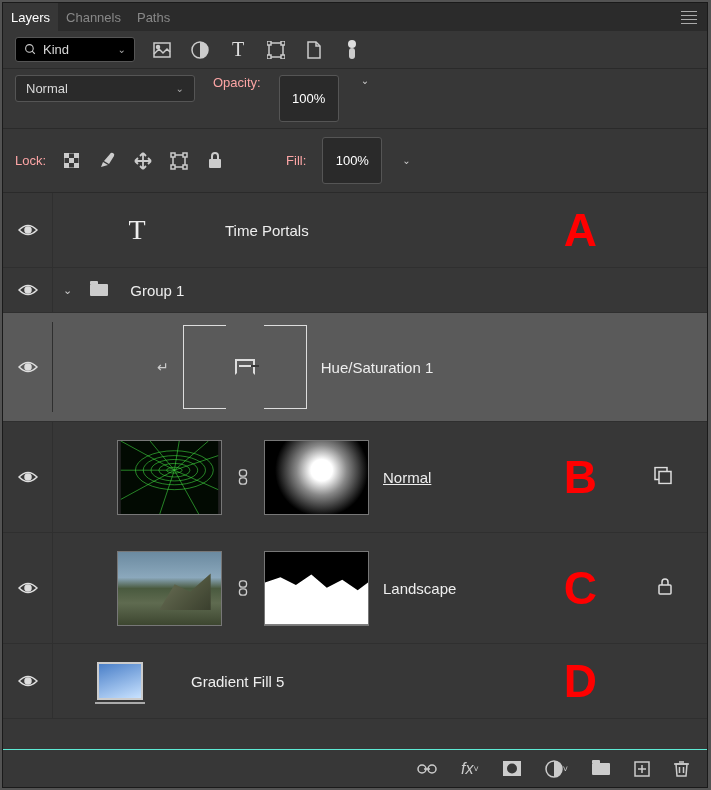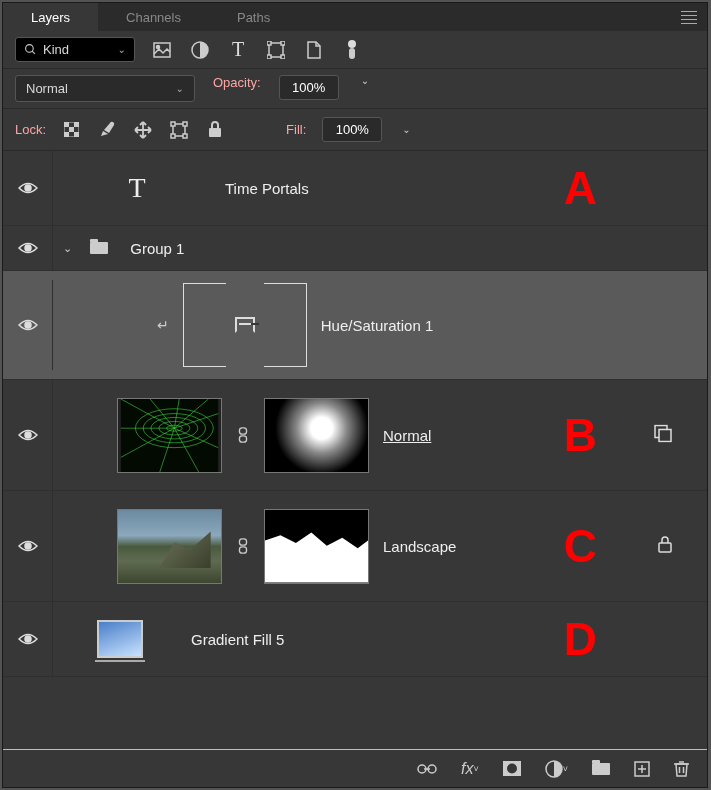--- a/index.html
+++ b/index.html
@@ -21,21 +21,21 @@
   display: flex;
   flex-direction: column;
 }
 .tabs {
   display: flex;
   background: #2b2b2b;
   height: 28px;
   align-items: center;
 }
 .tab {
-  padding: 6px 28px;
+  padding: 6px 8px;
   cursor: pointer;
   color: #888;
   height: 28px;
   display: flex;
   align-items: center;
 }
 .tab.active { background: #373737; color: #fff; }
 .menu-icon {
   margin-left: auto;
   margin-right: 10px;
@@ -81,21 +81,21 @@
   padding: 5px 10px;
   width: 180px;
 }
 .blend-select .chev { margin-left: auto; font-size: 10px; color: #aaa; }
 .num-field {
   display: flex;
   align-items: center;
   background: #2a2a2a;
   border-radius: 3px;
   border: 1px solid #555;
-  padding: 4px 8px;
+  padding: 15px 8px;
   width: 60px;
   justify-content: center;
   color: #fff;
 }
 .lock-row {
   display: flex;
   align-items: center;
   padding: 8px 12px;
   gap: 16px;
 }

